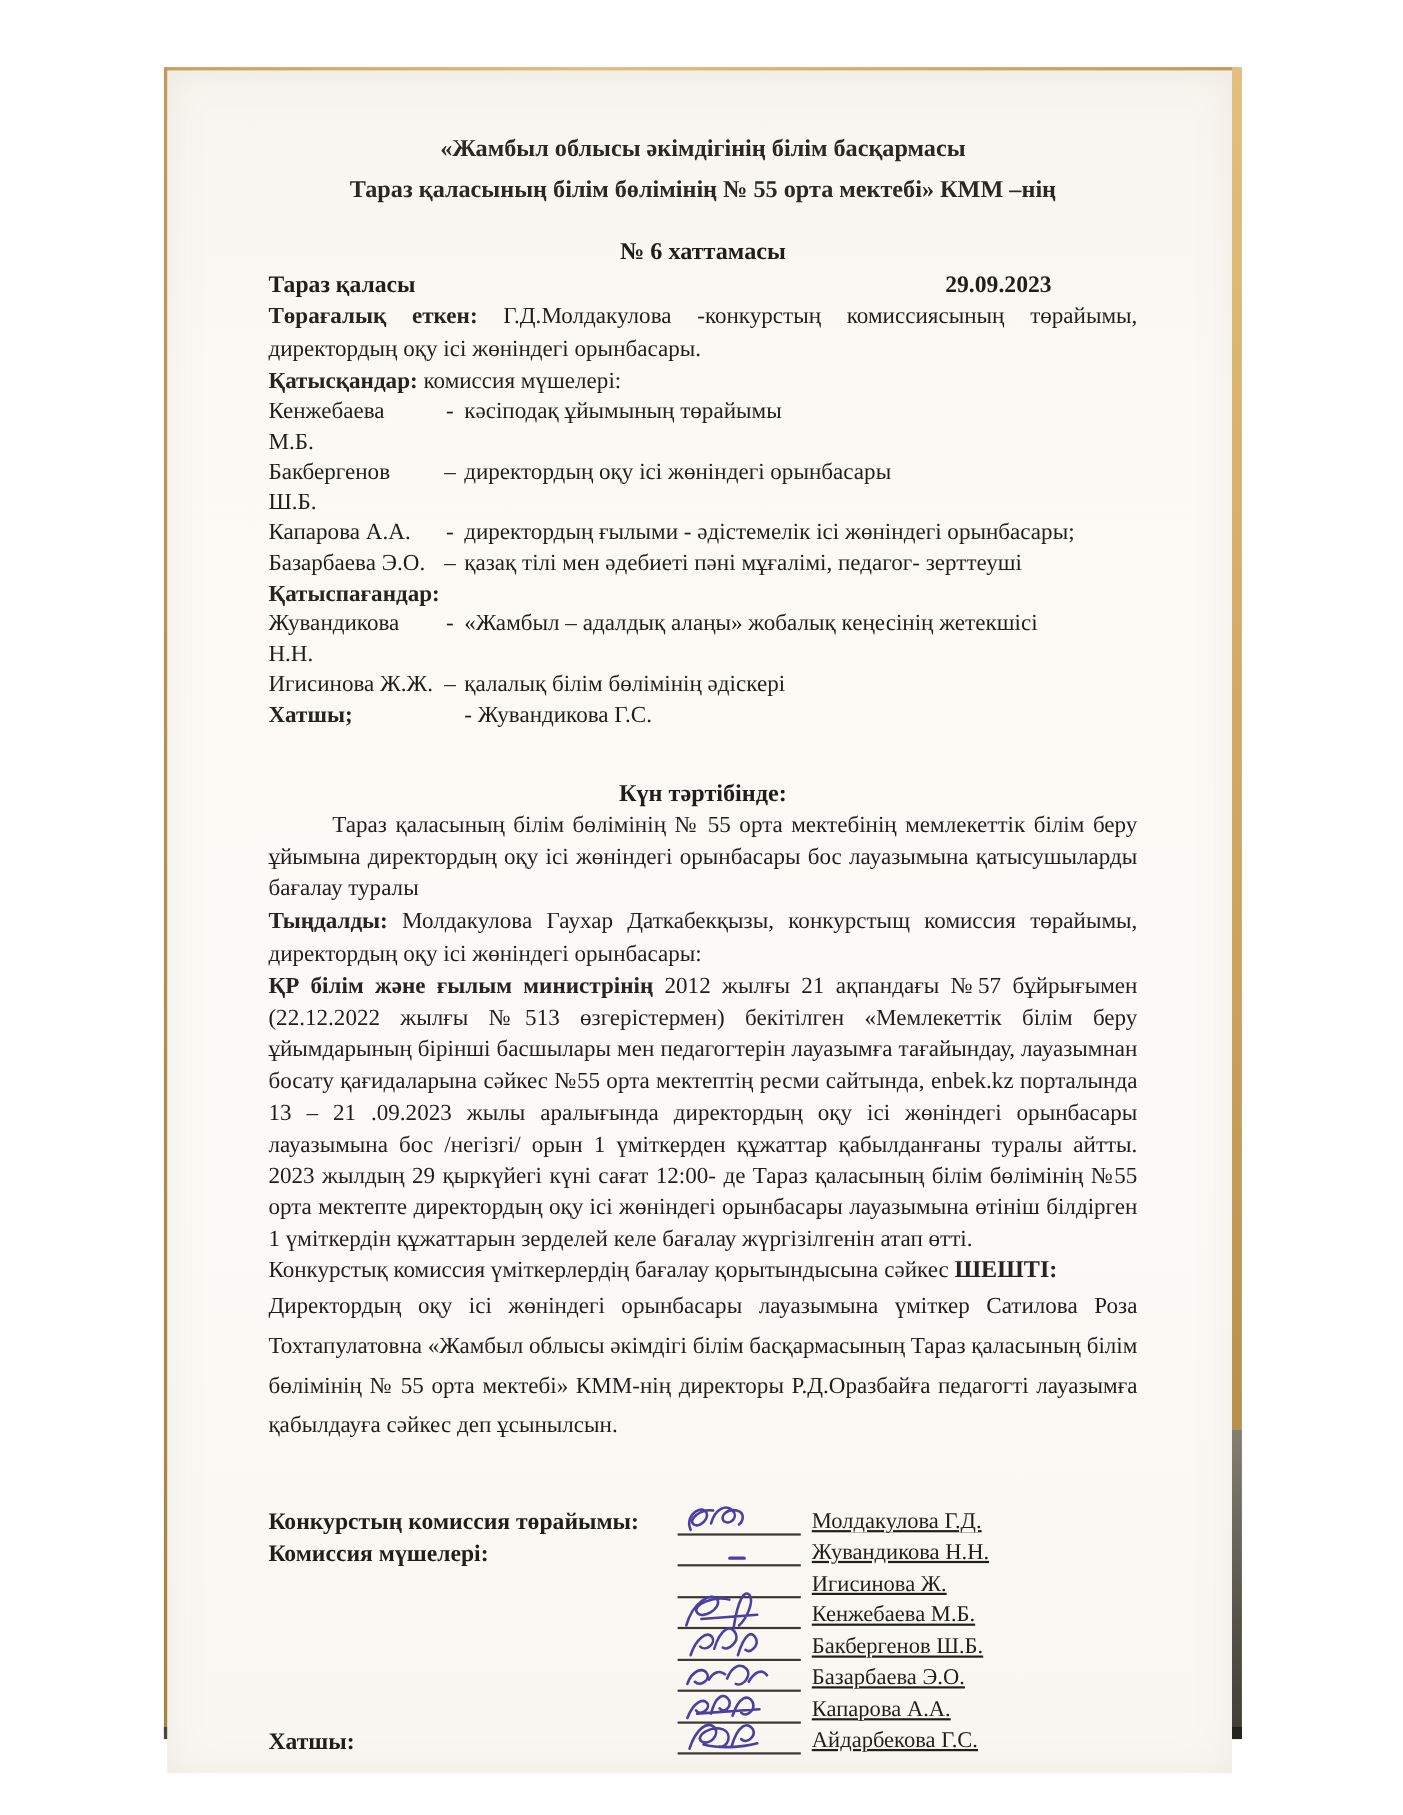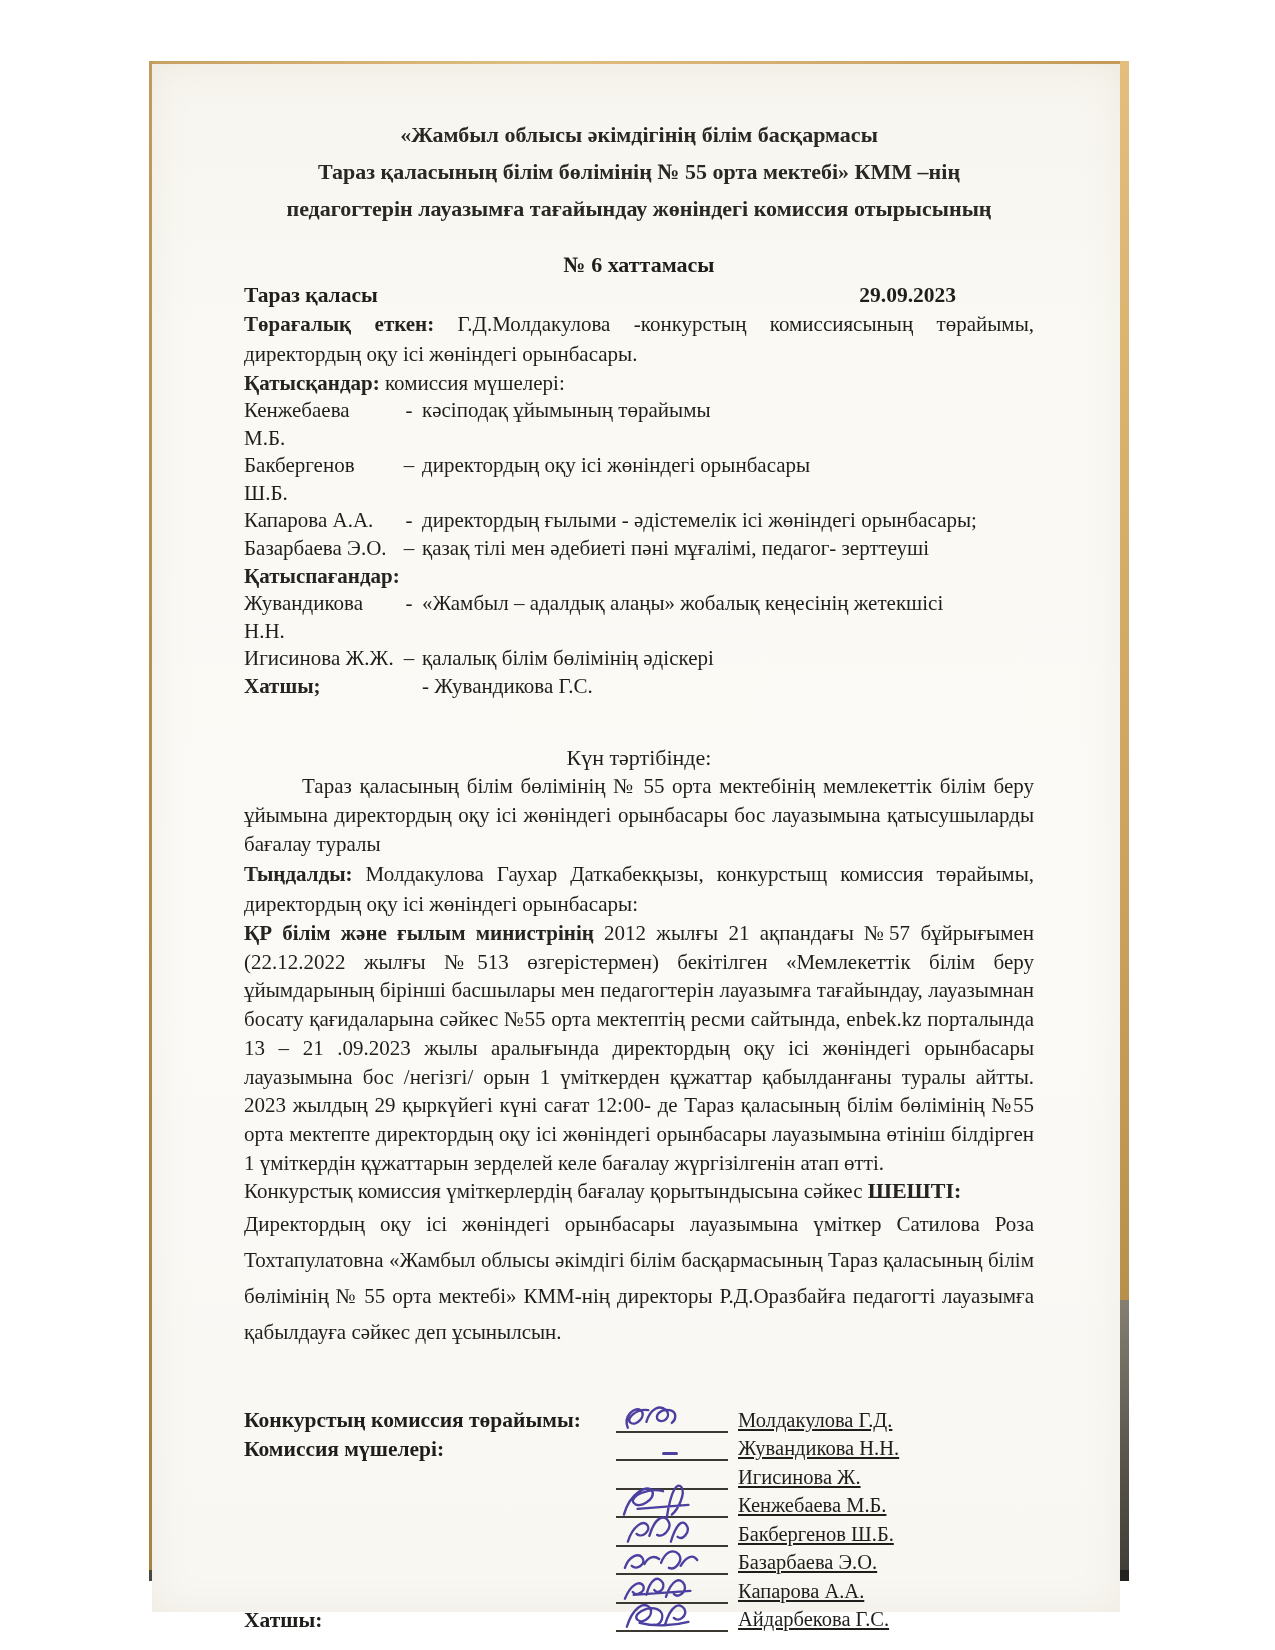--- a/index.html
+++ b/index.html
@@ -30,21 +30,21 @@
   p.block{margin:0;text-align:justify;}
   .chair-par{margin-top:38px;line-height:30px;}
   .attend-label{margin-top:34px;}
   .roster{margin-top:0;}
   .roster-row{display:flex;line-height:27.5px;}
   .roster-row .nm{width:152px;flex:none;}
   .roster-row .sp{width:26px;flex:none;text-align:center;}
   .roster-row .rl{flex:1;}
   .absent-label{margin-top:30px;}
   b.lbl{font-weight:bold;color:#262420;}
-  .agenda-head{text-align:center;font-weight:normal;font-size:22px;margin-top:44px;}
+  .agenda-head{text-align:center;font-weight:bold;font-size:22px;margin-top:44px;}
   .agenda-par{margin-top:12px;line-height:29px;text-indent:58px;}
   .heard-par{margin-top:16px;line-height:30px;}
   .main-par{margin-top:16px;line-height:28.7px;}
   .decision-par{margin:0;line-height:28.7px;}
   .decision-par b{font-size:22px;}
   .resolution-par{margin:0;line-height:36px;}
   .sig-block{position:relative;margin-top:54px;height:236px;}
   .sig-left{position:absolute;left:0;font-weight:bold;font-size:21.5px;white-space:nowrap;}
   .sig-left.chair{top:2px;}
   .sig-left.members{top:31px;}
@@ -65,21 +65,20 @@
 <div class="edge-right-tan"></div>
 <div class="edge-right-dark"></div>
 <div class="edge-bottom"></div>
 
 <div class="paper">
   <div class="content">
 
     <div class="doc-header">
       <div>«Жамбыл облысы  әкімдігінің білім басқармасы</div>
       <div>Тараз қаласының  білім  бөлімінің № 55 орта мектебі»  КММ –нің</div>
-      <div>педагогтерін   лауазымға  тағайындау  жөніндегі  комиссия  отырысының</div>
     </div>
 
     <div class="protocol-title">№ 6 хаттамасы</div>
 
     <div class="city-date">
       <span class="city">Тараз қаласы</span>
       <span class="date">29.09.2023</span>
     </div>
 
     <p class="block chair-par"><b class="lbl">Төрағалық еткен:</b><span> Г.Д.Молдакулова -конкурстың комиссиясының төрайымы, директордың оқу ісі жөніндегі орынбасары.</span></p>

